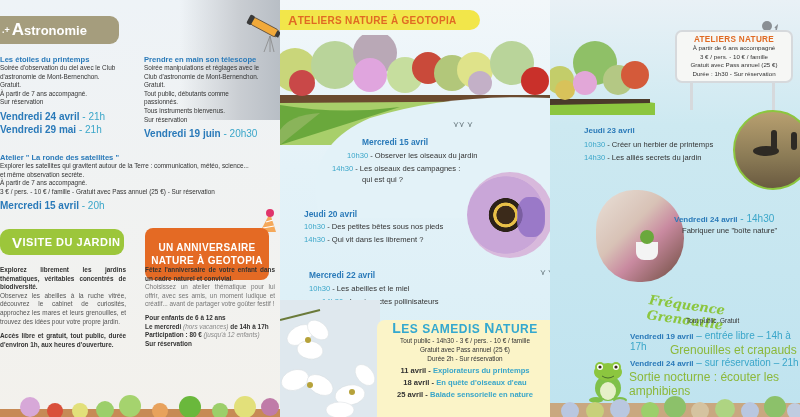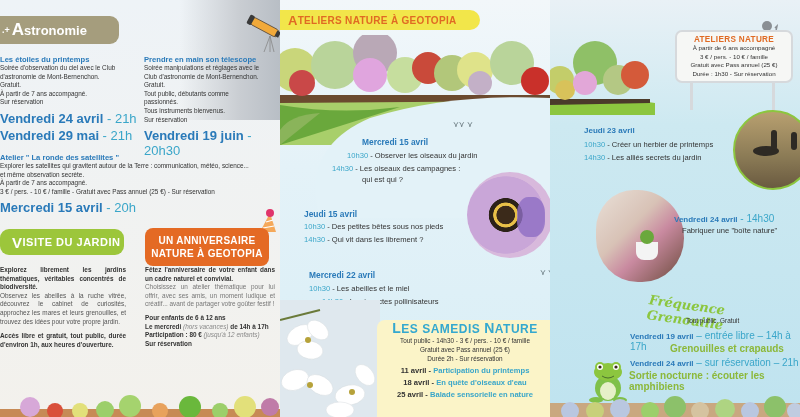--- a/index.html
+++ b/index.html
@@ -15,24 +15,24 @@
 
   .abs { position: absolute; }
   .small { font-size: 6.4px; line-height: 8.6px; color: #333; }
 
   
   .pill { position: absolute; border-radius: 0 9px 9px 0; color: #fff; font-weight: bold; display: flex; align-items: center; }
   #astro-pill { left: 0; top: 16px; width: 119px; height: 28px; background: #a59d7d; font-size: 13px; padding-left: 2px; }
   #astro-pill .cap { font-size: 17px; }
   #jardin-pill { left: 0; top: 229px; width: 124px; height: 26px; background: #9cc63b; border-radius: 9px; font-size: 11px; letter-spacing: .5px; padding-left: 12px; }
   #jardin-pill .cap { font-size: 15px; }
-  #anniv-pill { left: 145px; top: 228px; width: 124px; height: 38px; background: #e46a24; border-radius: 8px; font-size: 10px; flex-direction: column; justify-content: center; text-align: center; line-height: 13px; letter-spacing: .3px; }
+  #anniv-pill { left: 145px; top: 228px; width: 124px; height: 52px; background: #e46a24; border-radius: 8px; font-size: 10px; flex-direction: column; justify-content: center; text-align: center; line-height: 13px; letter-spacing: .3px; }
 
   .evt-title { font-size: 7.6px; font-weight: bold; color: #2a7ab9; }
-  .date-line { font-size: 13px; font-weight: bold; color: #2a7ab9; }
+  .date-line { font-size: 10px; font-weight: bold; color: #2a7ab9; }
   .date-line .time { font-weight: normal; color: #3aa6c9; }
 
   .justify { text-align: justify; }
   .bold-dark { font-weight: bold; color: #333; }
   .ital { font-style: italic; color: #888; }
 
   
   #ateliers-pill { left: 280px; top: 10px; width: 200px; height: 20px; background: #f2e64a; border-radius: 0 10px 10px 0; color: #e06a23; font-weight: bold; font-size: 10px; display: flex; align-items: center; padding-left: 8px; letter-spacing: .3px; }
   #ateliers-pill .cap { font-size: 13px; }
 
@@ -51,21 +51,21 @@
 
   
   #sign { left: 675px; top: 30px; width: 118px; height: 53px; background: #f6f7f5; border: 2px solid #d6d9dc; border-radius: 7px; text-align: center; }
   .sign-title { font-size: 8.2px; font-weight: bold; color: #e06a23; letter-spacing: .3px; margin-top: 3px; }
   .sign-line { font-size: 6.2px; color: #333; line-height: 8.5px; }
   .post { position: absolute; width: 3px; background: #d6d9dc; }
 
   .freq-title { font-family: "DejaVu Serif", serif; font-style: italic; font-weight: bold; font-size: 13px; color: #8cc63f; }
   .right-date { font-size: 8px; font-weight: bold; color: #2a7ab9; }
   .right-date .t { font-weight: normal; color: #3aa6c9; font-size: 10px; }
-  .green-act { font-size: 10px; font-weight: bold; color: #8cb83a; }
+  .green-act { font-size: 12px; font-weight: normal; color: #8cb83a; }
 
   .bird-track { position: absolute; color: #6a7a80; font-size: 8px; }
 </style>
 </head>
 <body>
 
 <div id="panel-left" class="panel">
   <div class="grey-sky"></div>
 </div>
 
@@ -196,21 +196,21 @@
 <div class="bird-track" style="left:540px;top:268px">⋎ ⋎</div>
 <div class="bird-track" style="left:560px;top:290px">⋎⋎</div>
 
 <div class="abs" style="left:362px;top:137px;width:190px">
   <div class="mid-date">Mercredi 15 avril</div>
 </div>
 <div class="abs mid-line" style="left:347px;top:151px"><span class="t">10h30</span><span> - Observer les oiseaux du jardin</span></div>
 <div class="abs mid-line" style="left:332px;top:164px"><span class="t">14h30</span><span> - Les oiseaux des campagnes :</span></div>
 <div class="abs mid-line" style="left:362px;top:175px">qui est qui ?</div>
 
-<div class="abs mid-date" style="left:304px;top:209px">Jeudi 15 avril</div>
+<div class="abs mid-date" style="left:304px;top:209px">Jeudi 20 avril</div>
 <div class="abs mid-line" style="left:304px;top:222px"><span class="t">10h30</span><span> - Des petites bêtes sous nos pieds</span></div>
 <div class="abs mid-line" style="left:304px;top:235px"><span class="t">14h30</span><span> - Qui vit dans les librement ?</span></div>
 
 <div class="circle-photo" style="left:467px;top:172px;width:86px;height:86px;background:radial-gradient(circle at 45% 50%, #3b2a1a 0 14%, #e8c048 15% 19%, #2c2218 20% 26%, #c9a6d8 27% 60%, #d8b9dc 61%)">
   <div style="position:absolute;left:50px;top:25px;width:28px;height:40px;background:#8e6ec4;border-radius:40%;opacity:.8"></div>
 </div>
 
 <div class="abs mid-date" style="left:309px;top:270px">Mercredi 22 avril</div>
 <div class="abs mid-line" style="left:309px;top:284px"><span class="t">10h30</span><span> - Les abeilles et le miel</span></div>
 <div class="abs mid-line" style="left:322px;top:297px"><span class="t">14h30</span><span> - Les insectes pollinisateurs</span></div>
@@ -231,21 +231,21 @@
   <circle cx="30" cy="85" r="3" fill="#b6a23a"></circle>
   <circle cx="72" cy="92" r="3" fill="#b6a23a"></circle>
   <path d="M0 20 L40 10" stroke="#6a7a3a" stroke-width="2"></path>
 </svg>
 
 <div id="samedis-box" class="abs">
   <div class="samedis-title" style=""><span class="cap">L</span><span>ES SAMEDIS </span><span class="cap">N</span><span>ATURE</span></div>
   <div class="samedis-info">Tout public - 14h30 - 3 € / pers. - 10 € / famille</div>
   <div class="samedis-info">Gratuit avec Pass annuel (25 €)</div>
   <div class="samedis-info">Durée 2h - Sur réservation</div>
-  <div class="samedis-row" style="margin-top:2px"><span>11 avril</span> - <span class="act">Participation du printemps</span></div>
+  <div class="samedis-row" style="margin-top:2px"><span>11 avril</span> - <span class="act">Explorateurs du printemps</span></div>
   <div class="samedis-row"><span>18 avril</span> - <span class="act">En quête d'oiseaux d'eau</span></div>
   <div class="samedis-row"><span>25 avril</span> - <span class="act">Balade sensorielle en nature</span></div>
 </div>
 
 <div id="panel-right" class="panel">
   <svg class="abs" style="left:0;top:35px;width:135px;height:80px" viewBox="0 0 135 80">
     <path d="M0 70 Q60 60 105 68 L105 80 L0 80 Z" fill="#8cc63f"></path>
     <path d="M0 64 L100 64 L100 68 L0 70 Z" fill="#4a3a2a"></path>
     <circle cx="10" cy="45" r="14" fill="#c3cd6a"></circle>
     <circle cx="15" cy="55" r="10" fill="#d8c25a"></circle>

